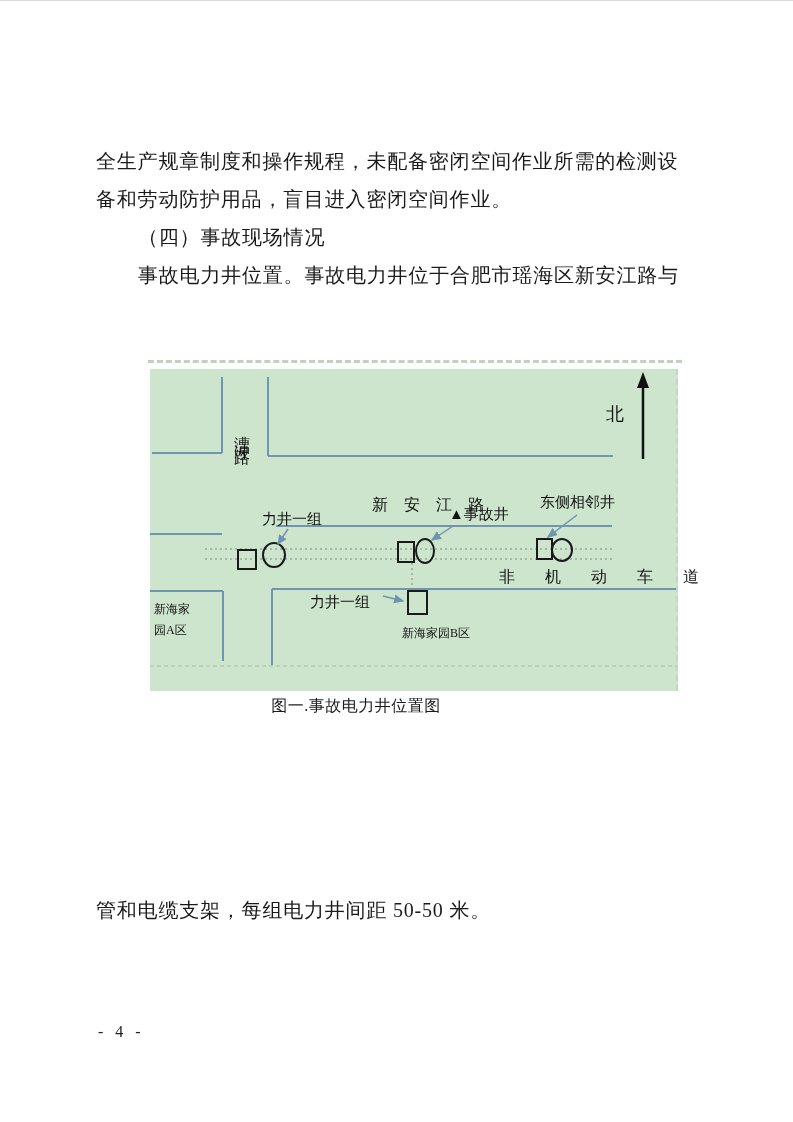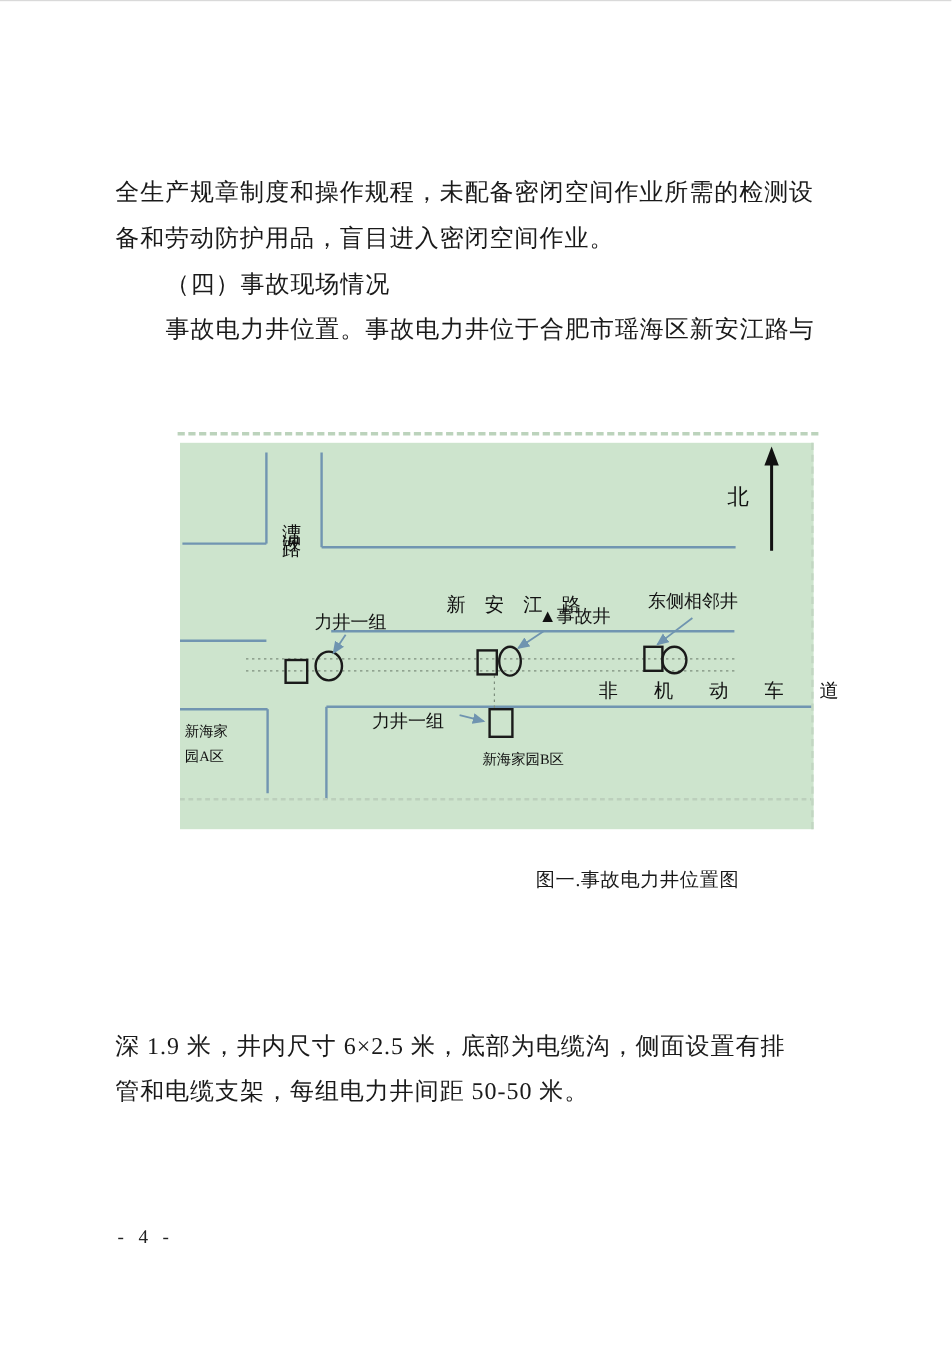--- a/index.html
+++ b/index.html
@@ -11,22 +11,22 @@
     border-top:1px solid #d9d9d9;
   }
   .tline {
     position:absolute; left:96px; width:610px; height:38px;
     line-height:38px; font-size:20px; letter-spacing:0.8px;
     white-space:nowrap;
   }
   .indent { padding-left:42px; }
   .lead { font-weight:normal; }
   .caption {
-    position:absolute; left:96px; top:716px; width:520px; height:34px;
-    line-height:34px; font-size:16px; text-align:right; letter-spacing:0.5px;
+    position:absolute; left:96px; top:688px; width:520px; height:34px;
+    line-height:34px; font-size:16px; text-align:center; letter-spacing:0.5px;
   }
   
   .figure {
     position:absolute; left:148px; top:358px; width:534px; height:334px;
   }
   .fig-top-border {
     position:absolute; left:0; top:1px; width:534px; height:0;
     border-top:3px dashed #bcd3bc;
   }
   .fig-green {
@@ -127,17 +127,16 @@
     <div class="flabel" style="left:392px; top:134px">东侧相邻井</div>
     <div class="flabel spread-wide" style="left:351px; top:209px">非 机 动 车 道</div>
     <div class="flabel" style="left:162px; top:234px">力井一组</div>
     <div class="flabel two-line" style="left:6px; top:240px">新海家
 园A区</div>
     <div class="flabel" style="left:254px; top:265px; font-size:12px">新海家园B区</div>
   </div>
 
   <div class="caption">图一.事故电力井位置图</div>
 
-  <div class="tline" style="top:852px">深 1.9 米，井内尺寸 6×2.5 米，底部为电缆沟，侧面设置有排</div>
   <div class="tline" style="top:890px">管和电缆支架，每组电力井间距 50-50 米。</div>
 
   <div class="pagenum">- 4 -</div>
 </div>
 
 </body></html>

